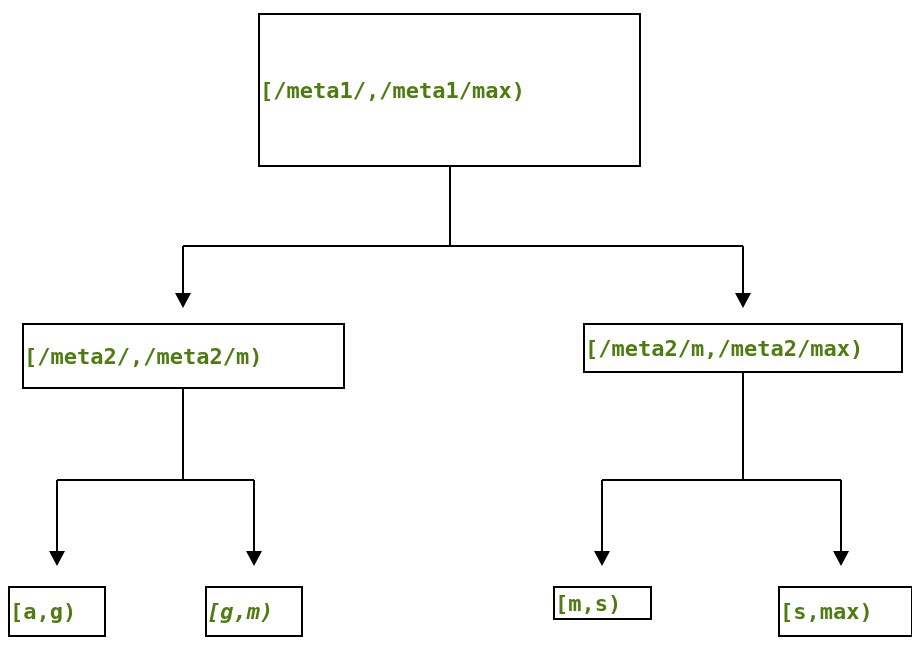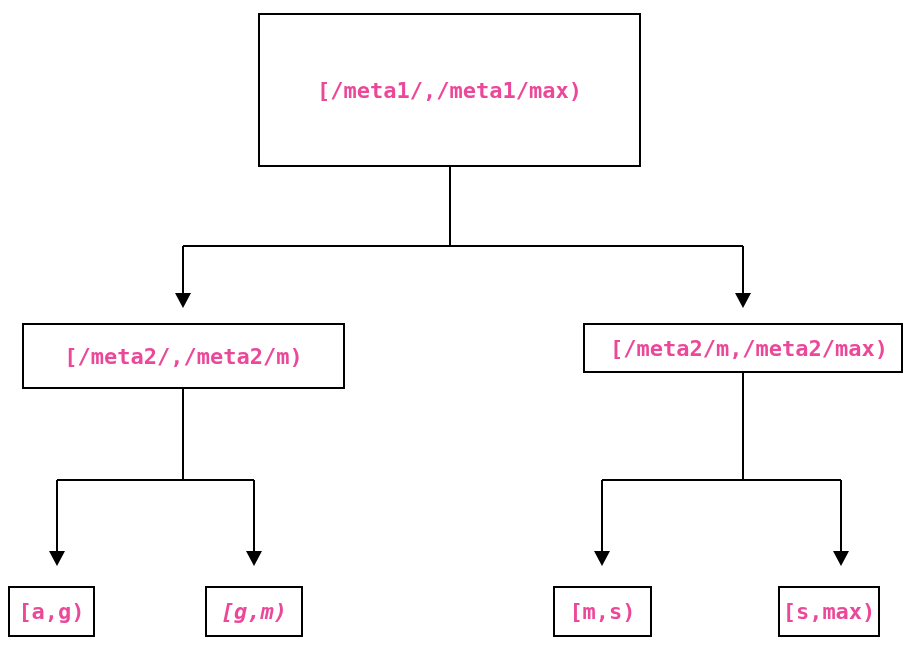--- a/index.html
+++ b/index.html
@@ -20,36 +20,35 @@
     left: 0;
     top: 0;
     width: 912px;
     height: 652px;
   }
   .node {
     position: absolute;
     box-sizing: border-box;
     border: 2px solid #000000;
     background: #ffffff;
-    color: #ec4899;
+    color: #4d7c0f;
     display: flex;
     align-items: center;
-    justify-content: center;
     font-size: 22px;
     font-weight: bold;
     white-space: nowrap;
     letter-spacing: 0px;
   }
   .node-root  { left: 258px; top: 13px;  width: 383px; height: 154px; }
   .node-left  { left: 22px;  top: 323px; width: 323px; height: 66px; }
-  .node-right { left: 583px; top: 323px; width: 320px; height: 50px; padding-left: 12px; }
-  .node-ag    { left: 8px;   top: 586px; width: 87px;  height: 51px; }
+  .node-right { left: 583px; top: 323px; width: 320px; height: 50px; }
+  .node-ag    { left: 8px;   top: 586px; width: 98px;  height: 51px; }
   .node-gm    { left: 205px; top: 586px; width: 98px;  height: 51px; font-style: italic; }
-  .node-ms    { left: 553px; top: 586px; width: 99px;  height: 51px; }
-  .node-smax  { left: 778px; top: 586px; width: 102px; height: 51px; }
+  .node-ms    { left: 553px; top: 586px; width: 99px;  height: 34px; }
+  .node-smax  { left: 778px; top: 586px; width: 135px; height: 51px; }
   .edge-line {
     stroke: #000000;
     stroke-width: 2;
   }
   .edge-arrow {
     fill: #000000;
     stroke: none;
   }
 </style>
 </head>

